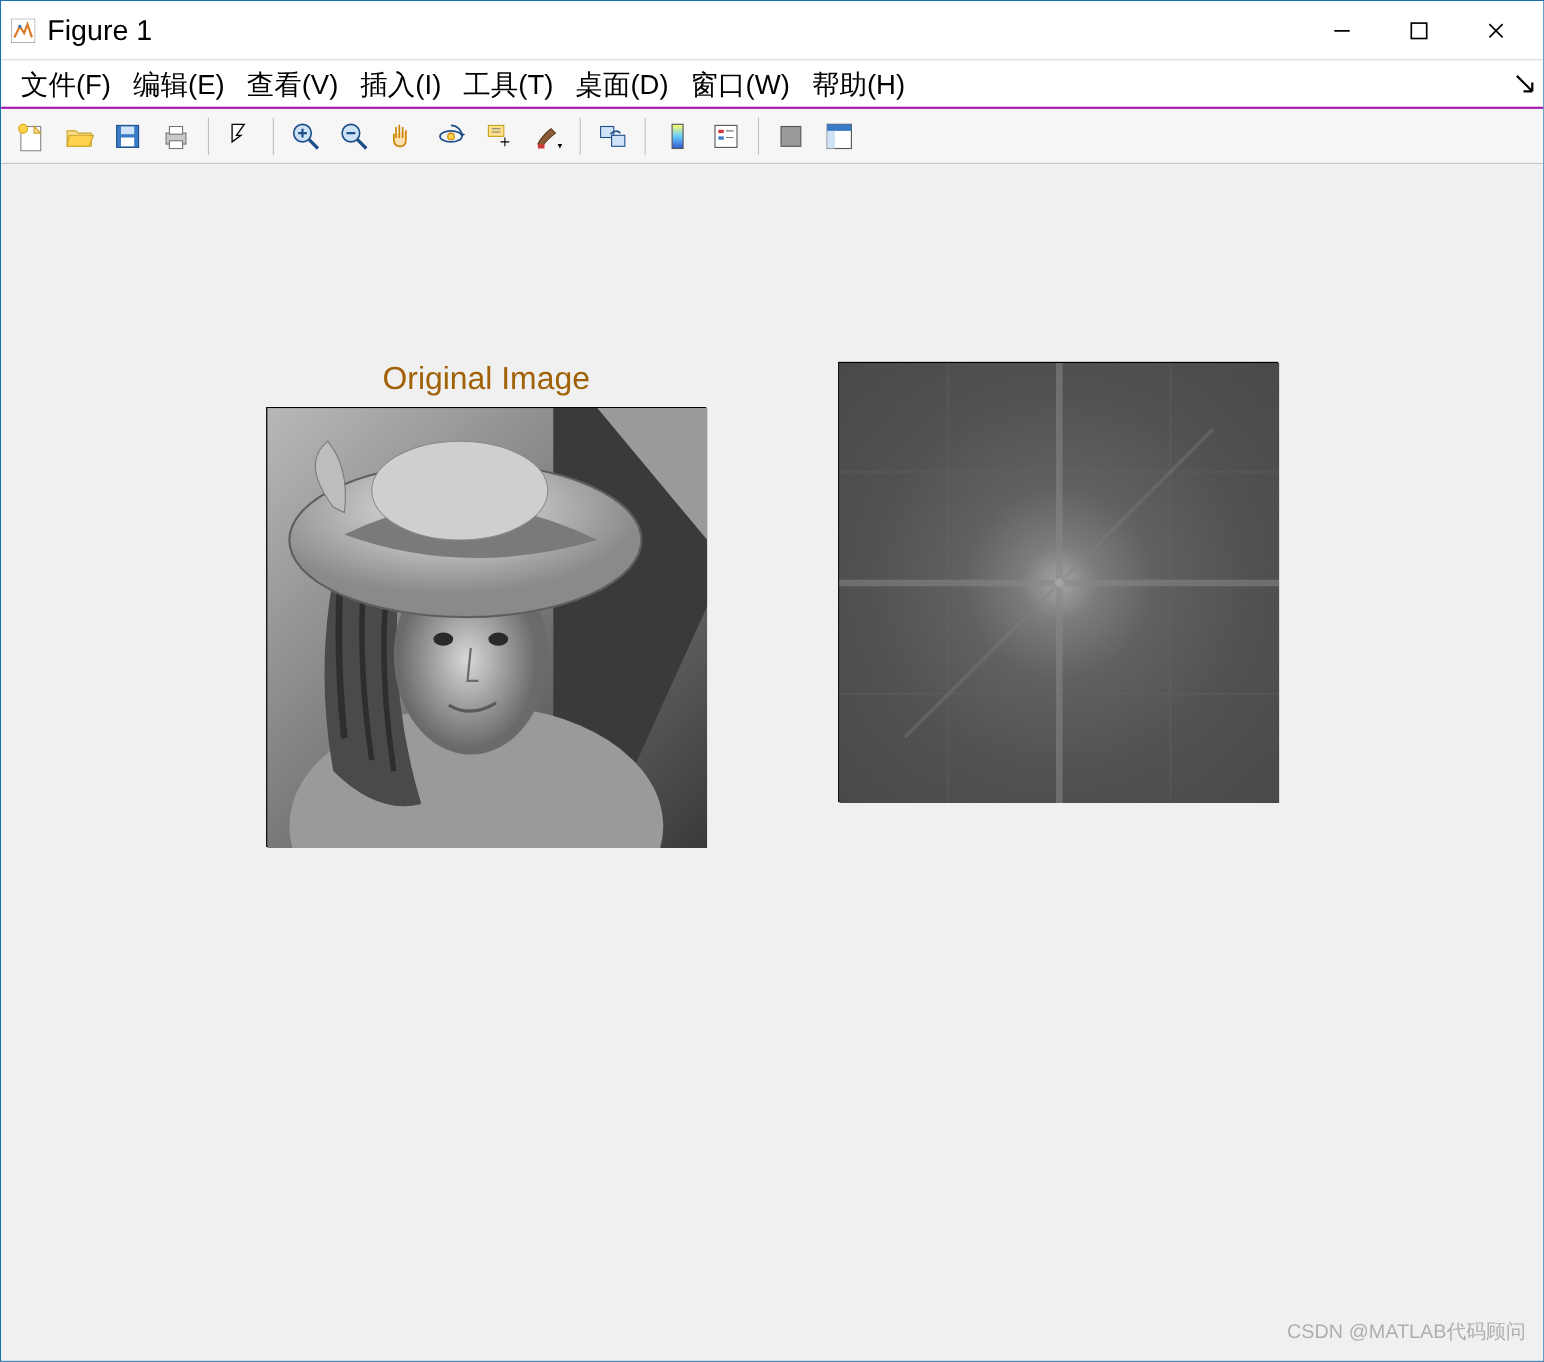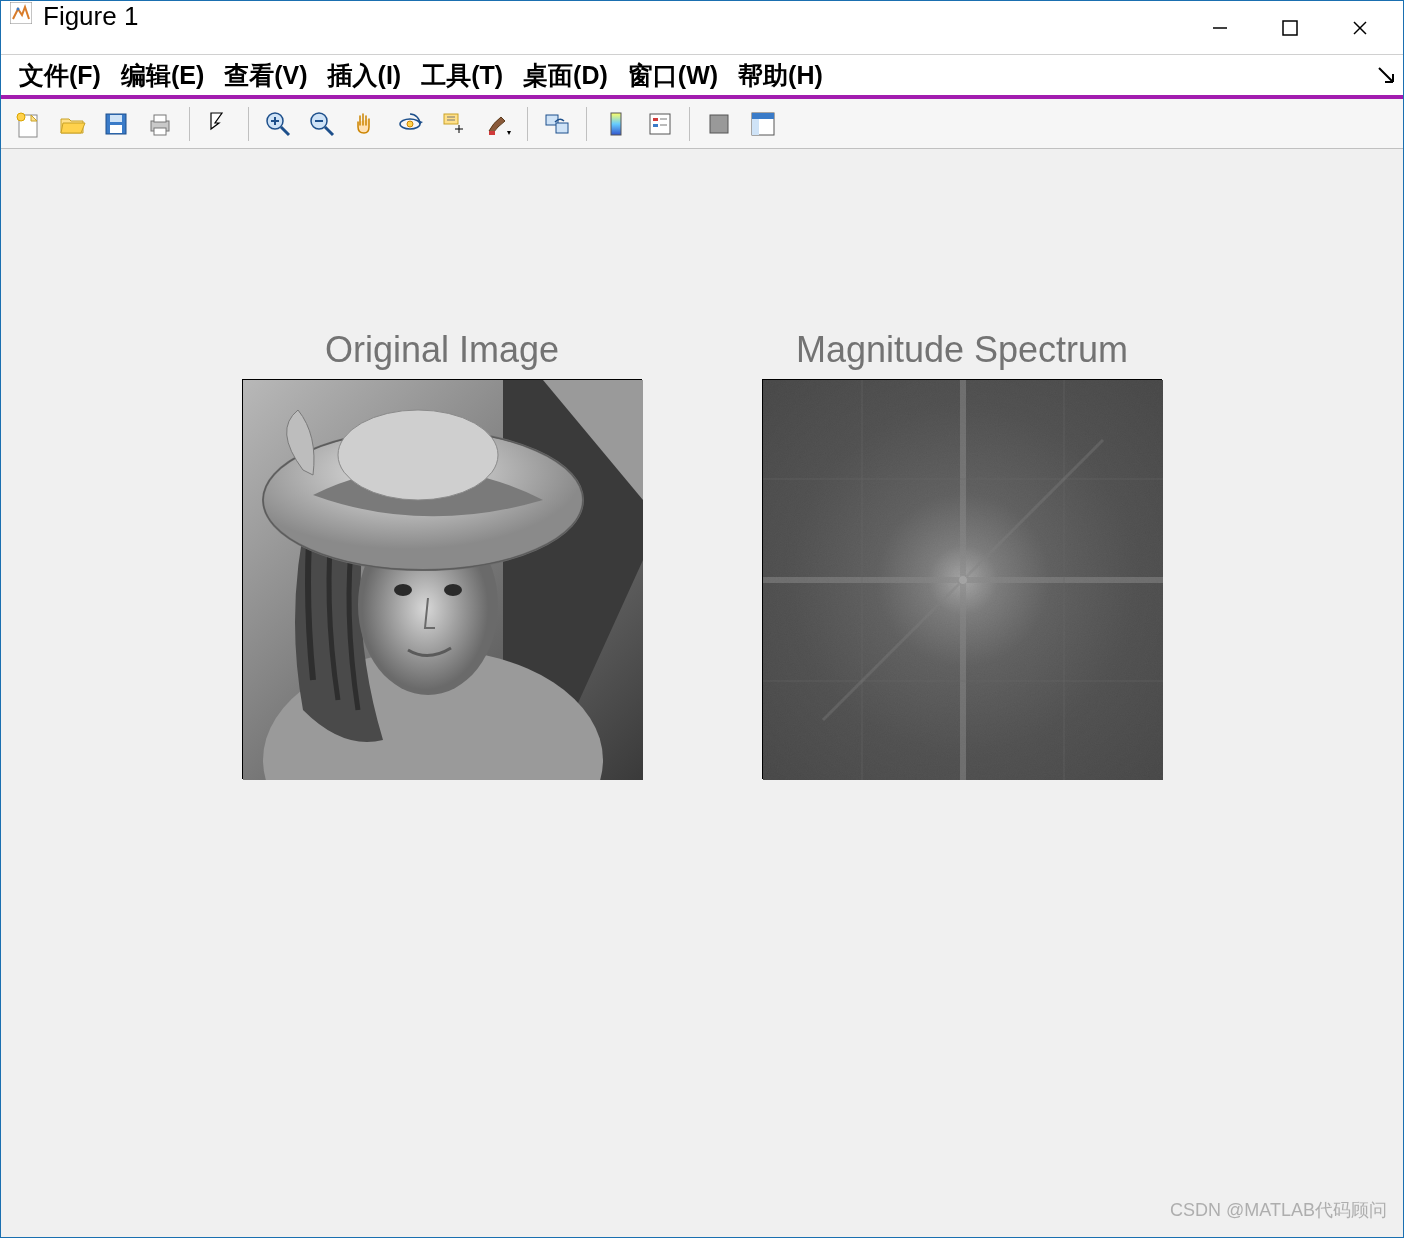--- a/index.html
+++ b/index.html
@@ -8,21 +8,21 @@
     background: #f0f0f0;
     width: 1404px;
     height: 1238px;
     overflow: hidden;
     border: 1px solid #1a6fb0;
   }
   .titlebar {
     height: 54px;
     background: #ffffff;
     display: flex;
-    align-items: flex-start;
+    align-items: center;
     padding: 0 8px;
     border-bottom: 1px solid #d0d0d0;
   }
   .titlebar .app-icon {
     width: 24px; height: 24px;
     margin-right: 10px;
     display: flex; align-items: center; justify-content: center;
   }
   .titlebar .title {
     font-size: 26px;
@@ -37,23 +37,22 @@
     width: 70px; height: 54px;
     display: flex; align-items: center; justify-content: center;
     font-size: 18px;
   }
   .menubar {
     height: 44px;
     background: #ffffff;
     display: flex;
     align-items: center;
     padding: 0 8px;
-    border-bottom: 4px solid #a21caf;
+    border-bottom: 2px solid #a21caf;
     position: relative;
-    font-weight: bold;
   }
   .menubar .menu-item {
     font-size: 25px;
     color: #000;
     padding: 4px 10px;
     cursor: default;
   }
   .menubar .dock-arrow {
     position: absolute;
     right: 8px;
@@ -92,23 +91,23 @@
     left: 0;
     width: 100%;
     display: flex;
     justify-content: center;
     gap: 120px;
   }
   .subplot {
     text-align: center;
   }
   .subplot-title {
-    font-size: 36px;
+    font-size: 29px;
     font-family: Arial, sans-serif;
-    color: #737373;
+    color: #a16207;
     margin-bottom: 8px;
   }
   .img-box {
     width: 400px; height: 400px;
     border: 1px solid #000;
     background: #555;
   }
   .watermark {
     position: absolute;
     right: 16px; bottom: 15px;
@@ -338,21 +337,20 @@
           <path d="M185 218 L182 248 L192 248" stroke="#6a6a6a" stroke-width="2" fill="none"></path>
 
           <path d="M165 270 Q185 282 208 268" stroke="#5a5a5a" stroke-width="3" fill="none"></path>
 
           <path d="M60 90 Q30 50 55 30 Q75 55 70 95 Z" fill="#bdbdbd" stroke="#7a7a7a"></path>
         </svg>
       </div>
     </div>
 
     <div class="subplot">
-      <div class="subplot-title">Magnitude Spectrum</div>
       <div class="img-box">
         <svg width="400" height="400" viewBox="0 0 400 400">
           <defs>
             <radialGradient id="spec" cx="50%" cy="50%" r="72%">
               <stop offset="0%" stop-color="#ffffff"></stop>
               <stop offset="4%" stop-color="#e8e8e8"></stop>
               <stop offset="12%" stop-color="#b0b0b0"></stop>
               <stop offset="30%" stop-color="#7a7a7a"></stop>
               <stop offset="60%" stop-color="#5c5c5c"></stop>
               <stop offset="100%" stop-color="#4a4a4a"></stop>

